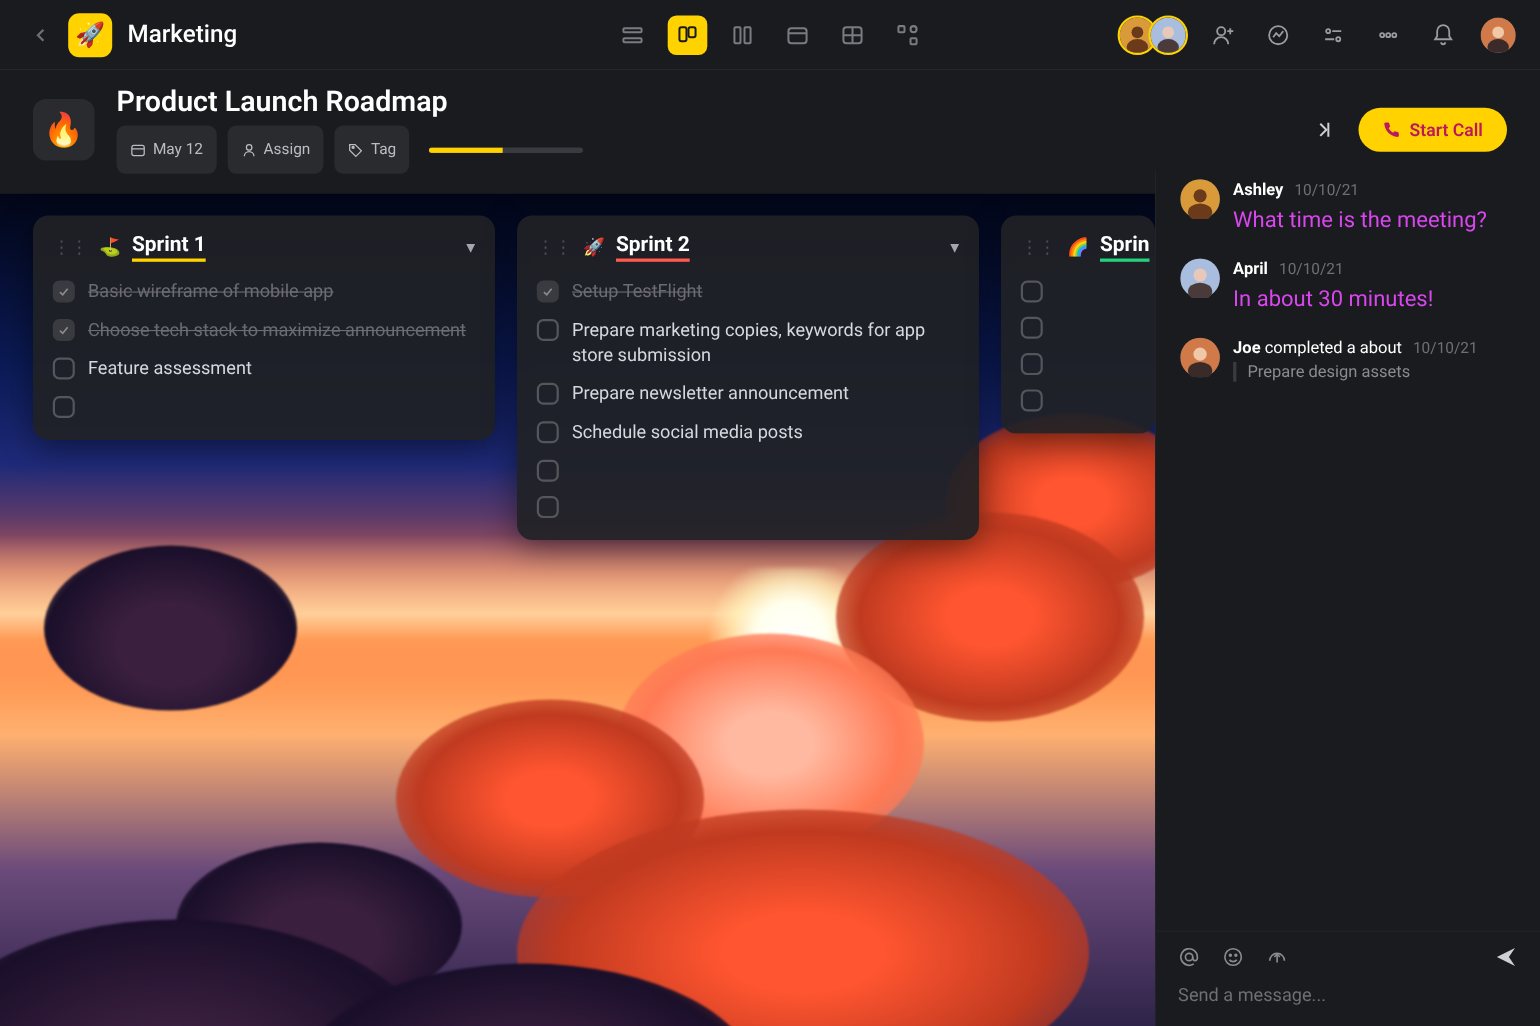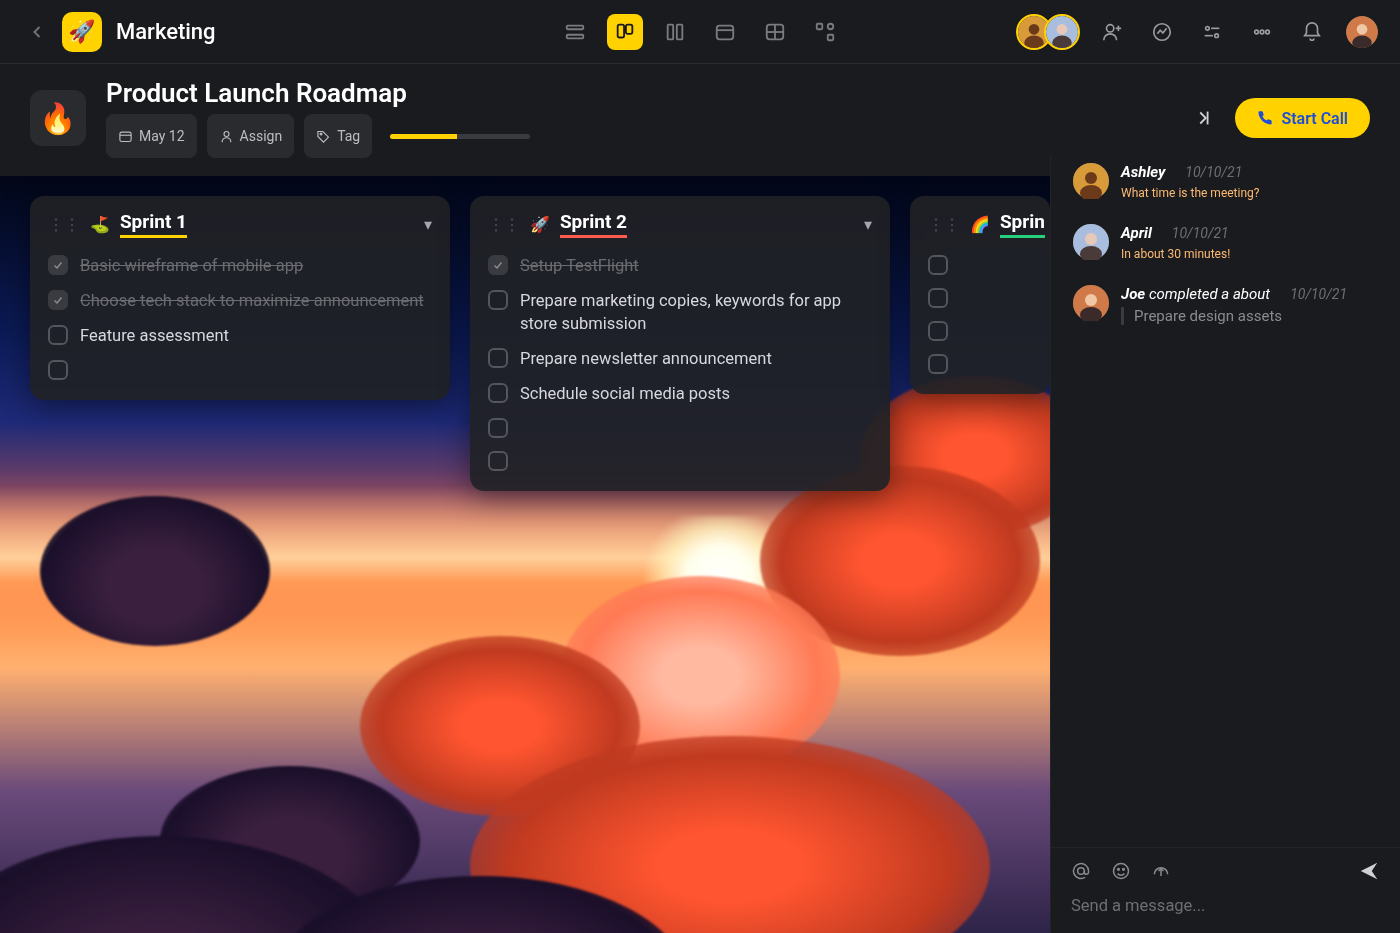--- a/index.html
+++ b/index.html
@@ -29,21 +29,21 @@
   .page-emoji { width:56px; height:56px; border-radius:12px; background:#2a2b2f; display:flex; align-items:center; justify-content:center; font-size:30px; }
   .page-meta h1 { font-size:26px; font-weight:600; color:#fff; margin-bottom:6px; }
   .meta-row { display:flex; align-items:center; gap:10px; }
   .pill { display:flex; align-items:center; gap:6px; height:44px; padding:0 12px; border-radius:8px; background:#2a2b2f; font-size:14px; color:#bcbdc2; cursor:pointer; }
   .pill svg { width:15px; height:15px; stroke:#bcbdc2; fill:none; stroke-width:1.8; }
   .progress { width:140px; height:5px; border-radius:3px; background:#3a3b40; overflow:hidden; margin-left:8px; }
   .progress-fill { height:100%; background:#ffd200; }
 
   .head-right { margin-left:auto; display:flex; align-items:center; gap:14px; }
   .collapse-btn { width:36px; height:36px; display:flex; align-items:center; justify-content:center; color:#cfd0d4; cursor:pointer; }
-  .call-btn { height:40px; padding:0 22px; border-radius:20px; background:#ffd200; color:#1d4ed8; font-size:16px; font-weight:600; display:flex; align-items:center; gap:8px; cursor:pointer; }
+  .call-btn { height:40px; padding:0 22px; border-radius:20px; background:#ffd200; color:#be185d; font-size:16px; font-weight:600; display:flex; align-items:center; gap:8px; cursor:pointer; }
   .call-btn svg { width:16px; height:16px; fill:currentColor; }
 
   
   .board-wrap { position:relative; height:calc(933px - 64px - 100px); overflow:hidden; }
   .board-bg { position:absolute; inset:0; }
   .sky { position:absolute; inset:0; background:linear-gradient(180deg,#020617 0%,#0b1a55 20%,#1e2a78 32%,#5a3a6a 38%,#c05a50 45%,#ff7a45 52%,#ff9a55 58%,#ffb070 64%,#6a4a7a 80%,#292045 100%); }
   .sun { position:absolute; left:630px; top:340px; width:180px; height:130px; background:radial-gradient(circle,#fff 0%,#ffe 30%,rgba(255,255,200,0.6) 50%,transparent 70%); filter:blur(2px);}
   .haze { position:absolute; left:0; right:0; top:310px; height:160px; background:linear-gradient(180deg,transparent,#ffcf9a 45%,#ff9a55 60%,transparent);}
   .cloud { position:absolute; border-radius:50%; filter:blur(1px);}
   .cloud.dark { background:radial-gradient(ellipse at 50% 60%,#3a1f3f 30%,#1a0f2a 70%,transparent 100%);}
@@ -73,24 +73,24 @@
   .chk.done { background:#3a3b40; border-color:#3a3b40; color:#8a8b8f; }
   .chk.done svg { width:12px; height:12px; stroke:#8a8b8f; stroke-width:3; fill:none; }
   .task-text { font-size:16.5px; color:#d7d8dd; line-height:1.4; }
   .task.done .task-text { color:#6b6c71; text-decoration:line-through; }
 
   
   .chat { position:absolute; top:155px; right:0; bottom:0; width:350px; background:#1a1b1e; display:flex; flex-direction:column; padding:8px 22px 0 22px; border-left:1px solid #222327; }
   .msg { display:flex; gap:12px; margin-bottom:22px; }
   .msg .av { width:36px; height:36px; border-radius:50%; background:#555; flex:0 0 36px; }
   .msg .mc { flex:1 }
-  .msg .mh { display:flex; align-items:baseline; gap:20px; margin-bottom:4px; font-size:15px;font-style:italic; }
+  .msg .mh { display:flex; align-items:baseline; gap:10px; margin-bottom:4px; font-size:15px; }
   .msg .mh .name { font-weight:700; color:#fff; }
   .msg .mh .ts { color:#6e6f73; font-size:14px; }
-  .msg .mt { color:#fdba74; font-size:12px; line-height:1.4; }
+  .msg .mt { color:#d946ef; font-size:20px; line-height:1.4; }
   .quote { border-left:3px solid #3a3b40; padding-left:10px; color:#8a8b8f; margin-top:4px; font-size:15px; }
 
   .chat-input { position:absolute; bottom:0; right:0; width:350px; background:#1a1b1e; border-top:1px solid #222327; border-left:1px solid #222327; padding:12px 20px 18px 20px; }
   .ci-row { display:flex; gap:20px; align-items:center; margin-bottom:10px; }
   .ci-icon { color:#8a8b8f; cursor:pointer; }
   .ci-icon svg { width:20px; height:20px; stroke:currentColor; fill:none; stroke-width:1.8; }
   .send { margin-left:auto; color:#cfd0d4; cursor:pointer; }
   .send svg { width:22px; height:22px; fill:currentColor; }
   .ci-field { background:transparent; border:none; outline:none; color:#e8e8e8; font-size:16.5px; width:100%; }
   .ci-field::placeholder { color:#6e6f73; }

